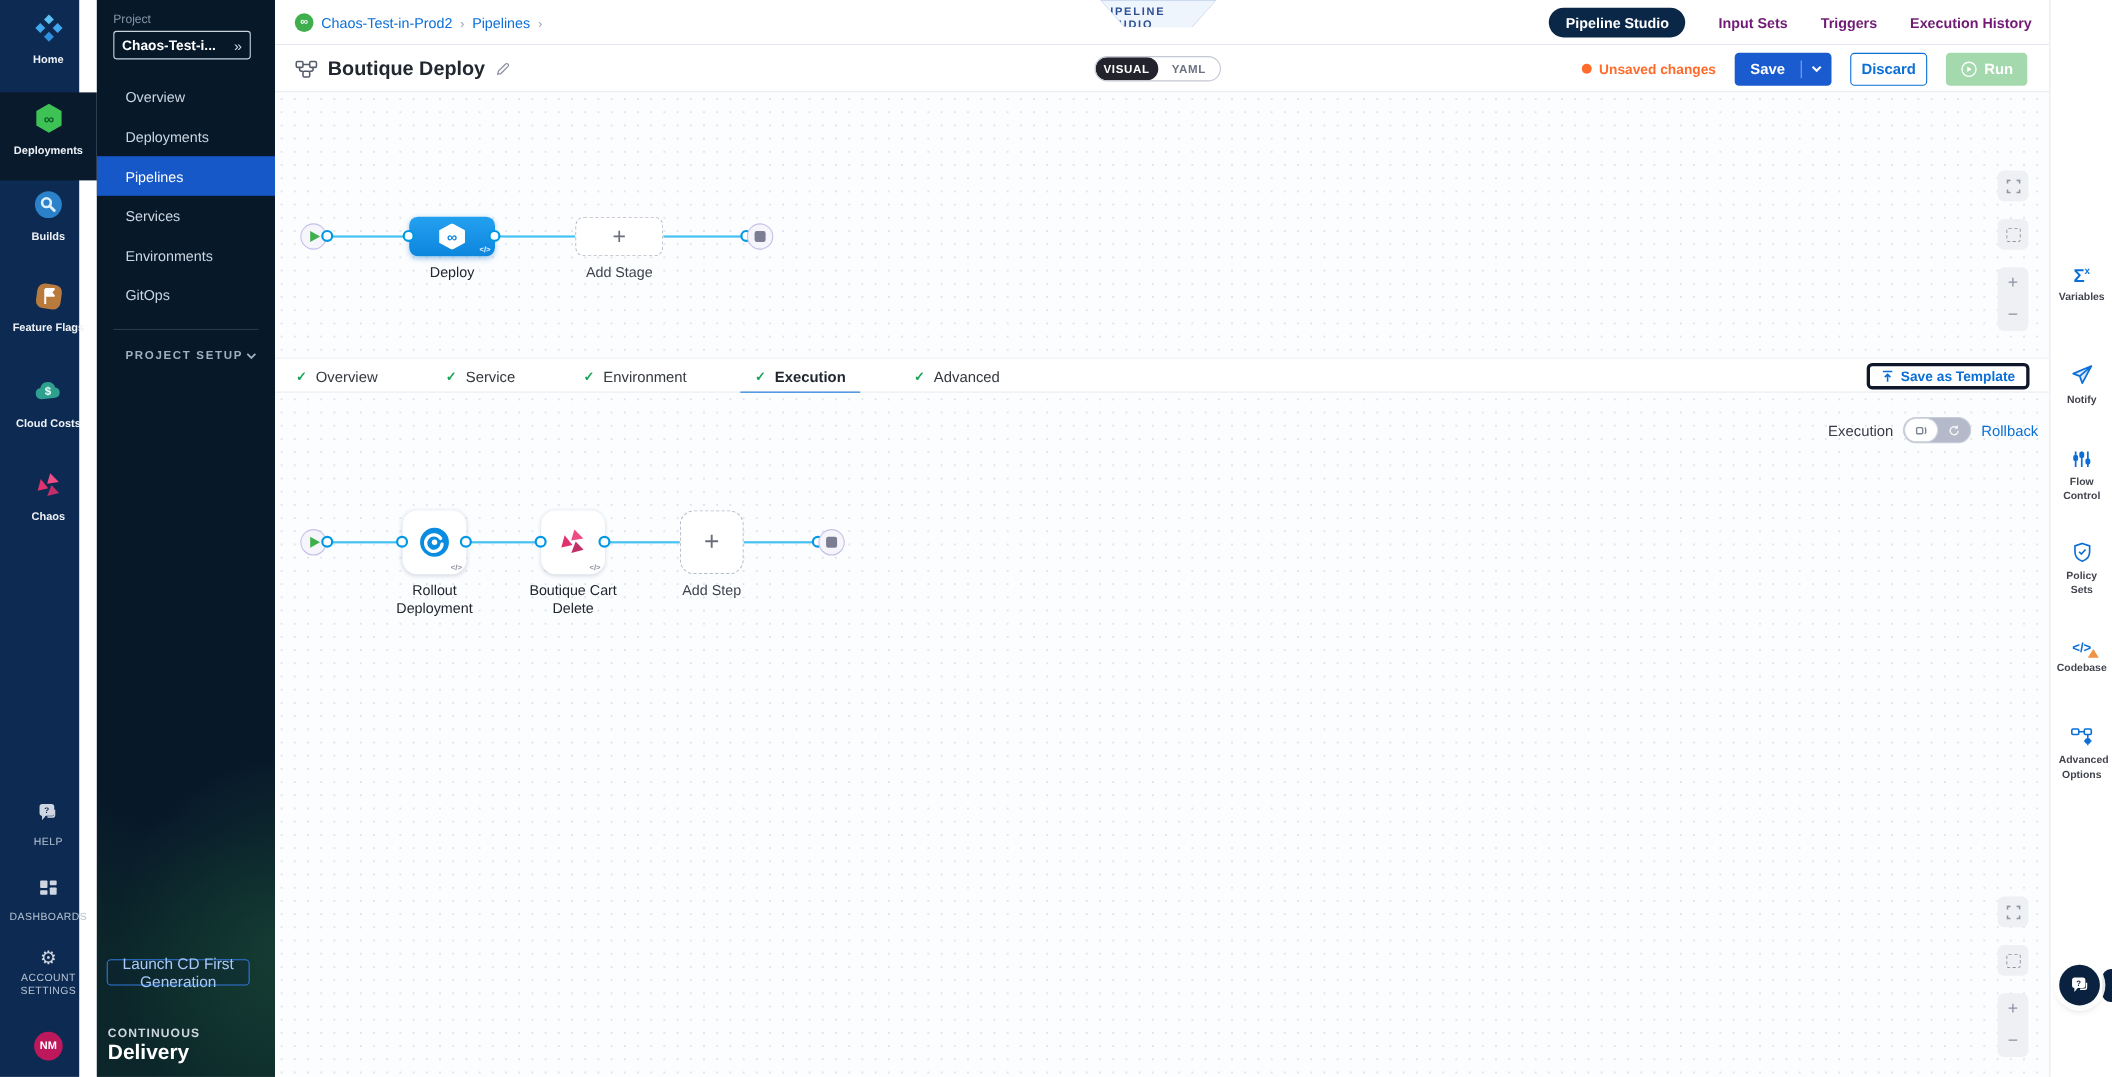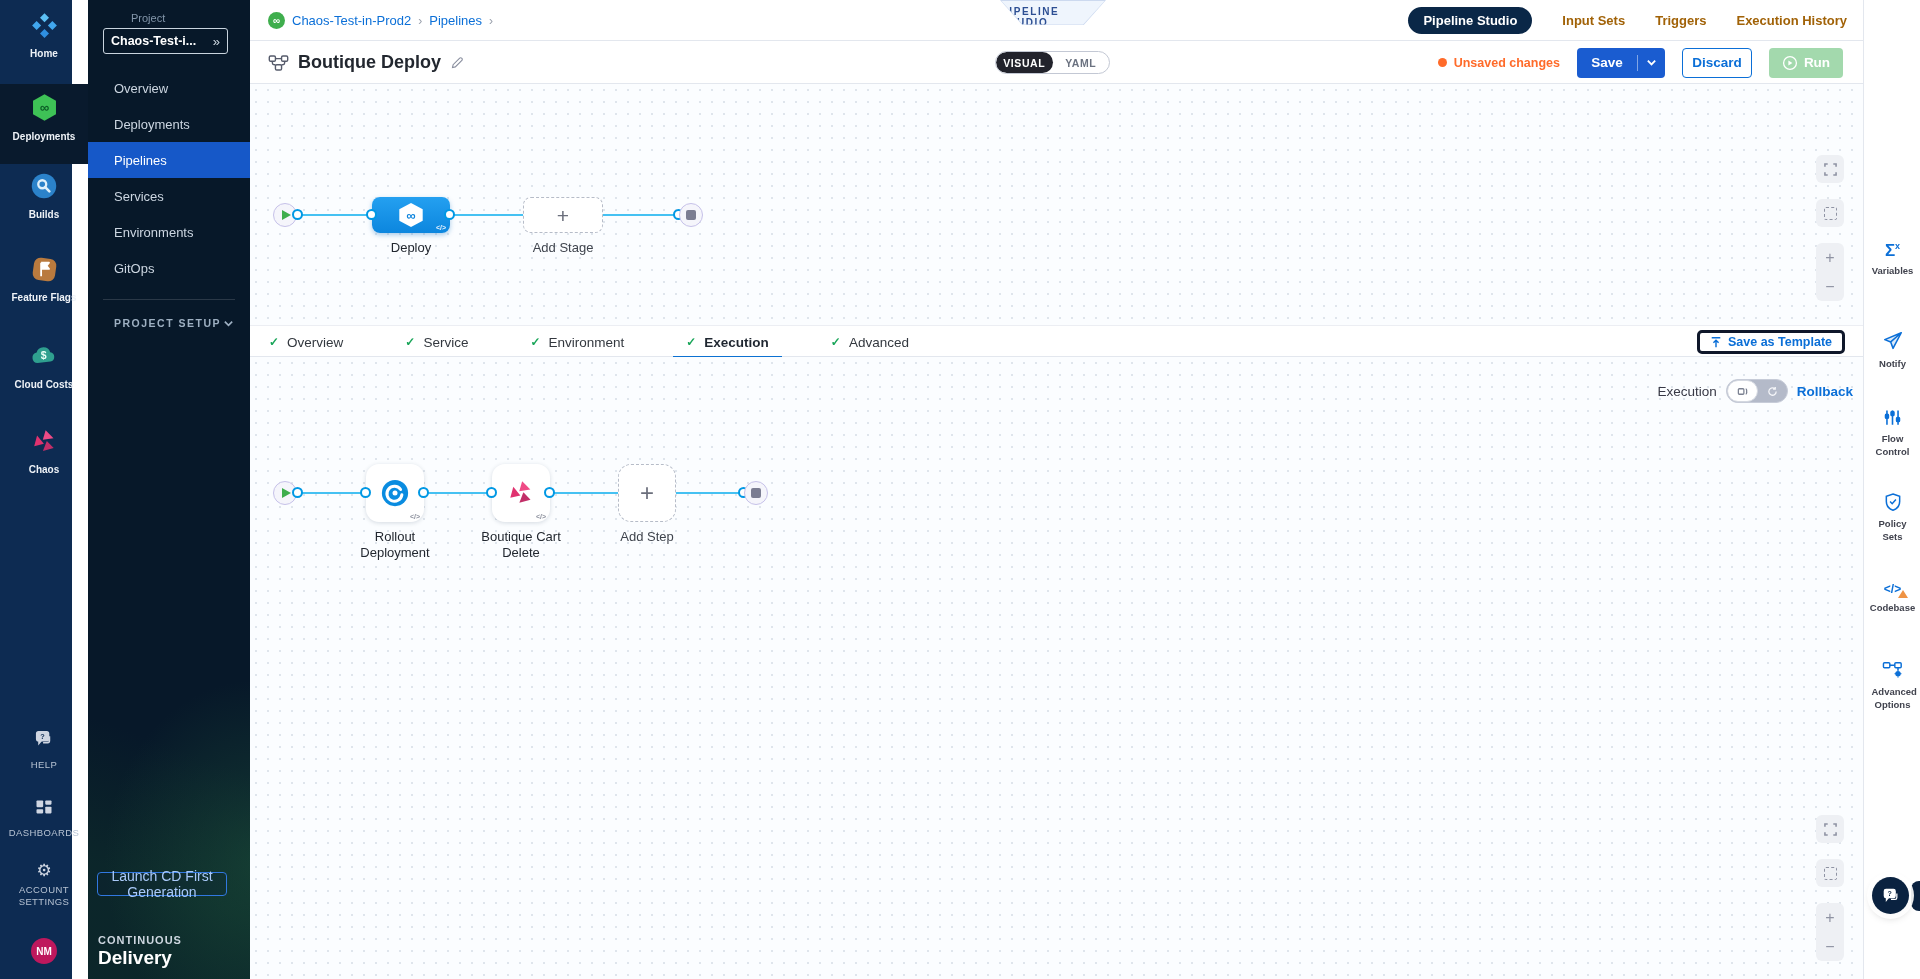--- a/index.html
+++ b/index.html
@@ -14,21 +14,21 @@
   .mi.dim .lbl{color:#b7c3d3;font-weight:normal;font-size:9.5px;letter-spacing:.4px;}
   .mi-active-bg{position:absolute;left:0;top:84px;width:88px;height:80px;background:#091a2d;}
   .avatar{position:absolute;left:31px;top:938px;width:26px;height:26px;border-radius:50%;background:#be185d;
     color:#fff;font-size:10px;font-weight:bold;display:flex;align-items:center;justify-content:center;cursor:pointer;}
 
   
   .project-nav{position:absolute;left:88px;top:0;width:162px;height:979px;background:#071829;z-index:25;overflow:hidden;}
   .project-nav::after{content:"";position:absolute;left:0;bottom:0;width:162px;height:420px;pointer-events:none;
     background:radial-gradient(220px 260px at 105% 72%,rgba(34,96,62,.45),transparent 70%),
                linear-gradient(200deg,transparent 45%,rgba(20,64,44,.35) 75%);}
-  .proj-label{position:absolute;left:15px;top:12px;font-size:11px;color:#8396aa;margin-left:28px;}
+  .proj-label{position:absolute;left:15px;top:12px;font-size:11px;color:#8396aa;}
   .proj-select{position:absolute;left:15px;top:28px;width:125px;height:26px;border:1px solid #c9d4de;border-radius:3px;
     display:flex;align-items:center;justify-content:space-between;padding:0 7px;cursor:pointer;}
   .proj-select .name{color:#fff;font-size:12.5px;font-weight:bold;}
   .proj-select .chev{color:#cfd9e2;font-size:13px;}
   .pi{position:absolute;left:0;width:162px;height:36px;display:flex;align-items:center;padding-left:26px;
     font-size:13px;color:#ccd6e1;cursor:pointer;}
   .pi.active{background:#1658c8;color:#fff;}
   .pnav-divider{position:absolute;left:15px;top:299px;width:132px;height:1px;background:rgba(255,255,255,.14);}
   .psetup{position:absolute;left:26px;top:317px;width:120px;display:flex;align-items:center;justify-content:space-between;
     color:#9eb0c2;font-size:10.5px;font-weight:bold;letter-spacing:1.5px;cursor:pointer;}
@@ -47,21 +47,21 @@
   .crumb{color:#0b6fd7;cursor:pointer;}
   .crumb-sep{color:#9aa0ac;font-size:12px;}
   .cd-dot{width:17px;height:17px;border-radius:50%;background:#3fae4d;color:#fff;font-size:10px;font-weight:bold;
     display:flex;align-items:center;justify-content:center;}
   .studio-badge{position:absolute;left:750px;top:0;width:106px;height:25px;
     clip-path:polygon(0 0,100% 0,79% 100%,21% 100%);background:#ccd9ef;display:flex;align-items:center;justify-content:center;}
   .studio-badge .inner{width:104px;height:24px;clip-path:polygon(0 0,100% 0,79% 100%,21% 100%);background:#eff5fd;
     display:flex;align-items:flex-start;justify-content:center;padding-top:5px;
     font-size:10px;font-weight:bold;letter-spacing:1.6px;color:#2d4f93;}
   .top-nav{position:absolute;right:16px;top:0;height:41px;display:flex;align-items:center;gap:30px;}
-  .top-nav .link{font-size:13px;font-weight:bold;color:#a16207;cursor:pointer;}
+  .top-nav .link{font-size:13px;font-weight:bold;color:#701a75;cursor:pointer;}
   .top-nav .pill{background:#0a2747;color:#fff;padding:6px 15px;border-radius:15px;}
 
   
   .toolbar{position:absolute;left:0;top:41px;width:1613px;height:43px;background:#fff;border-bottom:1px solid #e3e7ee;}
   .ptitle-wrap{position:absolute;left:18px;top:0;height:43px;display:flex;align-items:center;gap:9px;}
   .ptitle{font-size:18px;font-weight:bold;color:#22272f;}
   .view-toggle{position:absolute;left:745px;top:10px;width:115px;height:23px;border:1px solid #c3c8d4;border-radius:12px;
     display:flex;background:#fff;overflow:hidden;cursor:pointer;}
   .view-toggle .seg{flex:1;display:flex;align-items:center;justify-content:center;font-size:10.5px;font-weight:bold;
     letter-spacing:.6px;color:#6b7280;}
@@ -124,21 +124,21 @@
   .tab.active::after{content:"";position:absolute;left:0;right:0;bottom:-1px;height:3px;background:#0c71d2;}
   .save-template{position:absolute;right:18px;top:4px;height:24px;border:3px solid #0f172a;border-radius:5px;background:#fff;
     color:#0b6fd7;font-size:12.5px;font-weight:bold;display:flex;align-items:center;gap:6px;padding:0 10px;cursor:pointer;}
 
   
   .mode-row{position:absolute;right:10px;top:22px;display:flex;align-items:center;gap:9px;}
   .mode-label{font-size:13.5px;color:#383946;}
   .mode-toggle{width:62px;height:24px;border:1px solid #c7ccd8;border-radius:12px;display:flex;overflow:hidden;background:#b4bac9;cursor:pointer;}
   .mode-toggle .seg{flex:1;display:flex;align-items:center;justify-content:center;}
   .mode-toggle .seg.on{background:#fff;border-radius:12px;border:1px solid #d4d8e0;}
-  .rollback-link{font-size:13.5px;font-weight:bold;color:#0b6fd7;cursor:pointer;}
+  .rollback-link{font-size:13.5px;font-weight:normal;color:#0b6fd7;cursor:pointer;}
 
   
   .right-rail{position:absolute;left:1863px;top:0;width:57px;height:979px;background:#fff;border-left:1px solid #e3e7ee;z-index:20;}
   .rail-item{position:absolute;left:0;width:57px;display:flex;flex-direction:column;align-items:center;gap:6px;cursor:pointer;}
   .rail-item .rlbl{font-size:9.5px;font-weight:bold;color:#41434e;text-align:center;line-height:1.35;padding:0 3px;}
   .sigma-icon{color:#0b6fd7;font-weight:bold;font-size:17px;line-height:1;}
   .sigma-icon sup{font-size:9px;}
   .codebase-icon{position:relative;color:#0b6fd7;font-weight:bold;font-size:12px;}
   .codebase-icon .warn{position:absolute;right:-7px;bottom:-2px;width:0;height:0;
     border-left:5px solid transparent;border-right:5px solid transparent;border-bottom:8px solid #ef9344;}

